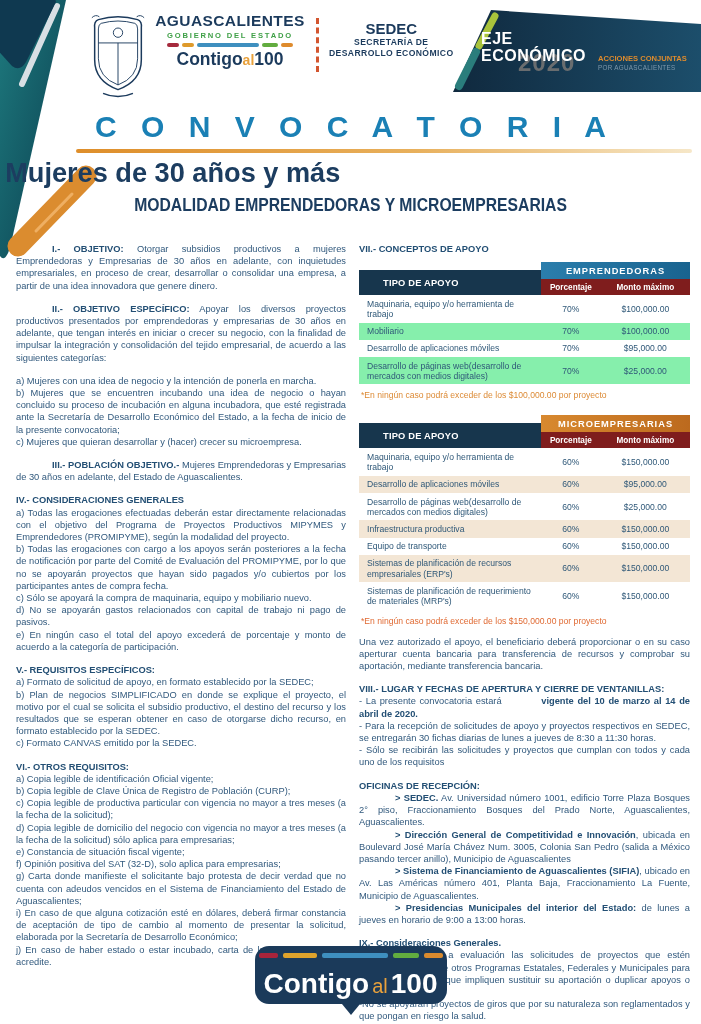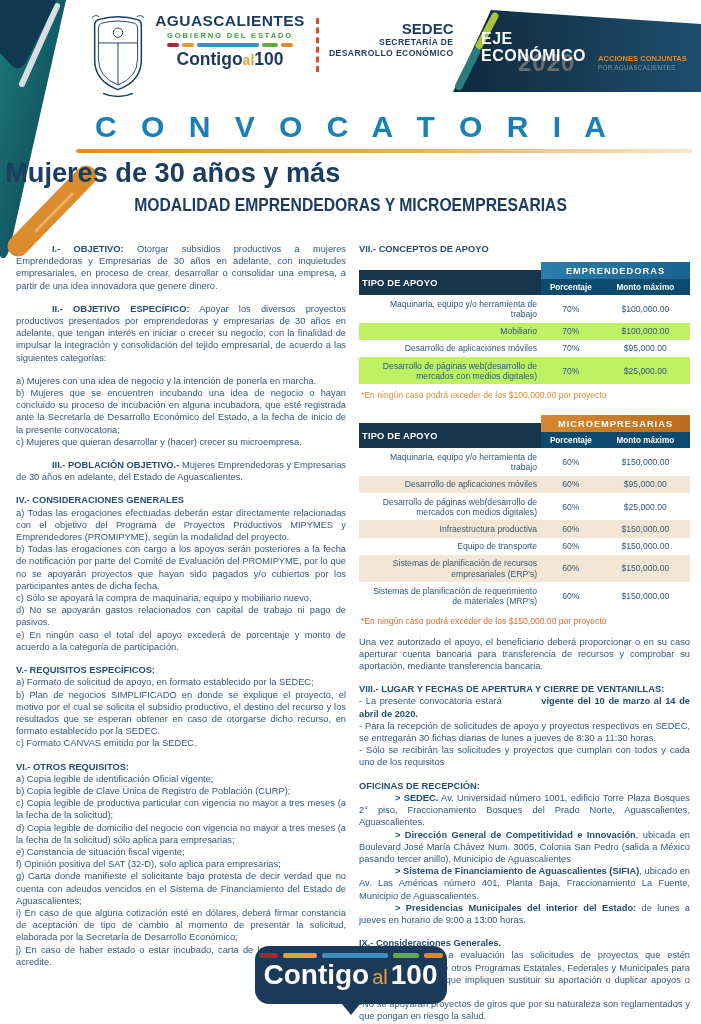--- a/index.html
+++ b/index.html
@@ -10,21 +10,21 @@
   
   .masthead{position:absolute;top:12px;left:90px;display:flex;align-items:flex-start;}
   .brand{margin-left:8px;width:152px;text-align:center;}
   .brand-name{font-size:15.5px;font-weight:700;color:#1B3A5C;letter-spacing:.4px;white-space:nowrap;}
   .brand-sub{font-size:7.6px;font-weight:700;color:#3FA047;letter-spacing:1.8px;margin-top:1px;white-space:nowrap;}
   .dashes{display:flex;gap:3px;justify-content:center;margin-top:3px;align-items:center;}
   .dash{height:3.5px;border-radius:2px;}
   .contigo-sm{font-size:17.5px;font-weight:700;color:#1B3A5C;margin-top:2px;white-space:nowrap;}
   .contigo-sm .al{color:#E8A13C;font-weight:700;font-size:14px;}
   .vdivider{border-left:3px dashed #D2552F;height:54px;margin:6px 10px 0 10px;}
-  .sedec{padding-top:8px;text-align:right;}
+  .sedec{padding-top:8px;text-align:center;}
   .sedec-name{font-size:15px;font-weight:700;color:#1B3A5C;}
   .sedec-line{font-size:8.6px;font-weight:700;color:#1B3A5C;letter-spacing:.4px;line-height:10.5px;}
   
   .banner{position:absolute;top:8px;right:0;width:250px;height:84px;}
   .banner svg{position:absolute;top:0;left:0;}
   .b-eje{position:absolute;left:30px;top:22px;font-size:16px;font-weight:700;color:#fff;letter-spacing:.5px;}
   .b-eco{position:absolute;left:30px;top:39px;font-size:16px;font-weight:700;color:#fff;letter-spacing:.5px;}
   .b-2020{position:absolute;left:67px;top:13px;font-size:24px;font-weight:800;color:#737373;opacity:.9;letter-spacing:1px;margin-top:28px;}
   .b-acc{position:absolute;left:147px;top:46px;font-size:7.6px;font-weight:700;color:#DE8B2D;white-space:nowrap;}
   .b-por{position:absolute;left:147px;top:56px;font-size:6.3px;color:#7E98AC;letter-spacing:.3px;white-space:nowrap;}
@@ -42,44 +42,44 @@
   .col-l{width:330px;}
   .col-r{width:331px;}
   .p{margin:0;text-align:justify;font-size:9.3px;line-height:12.2px;color:#31597D;}
   .p b{color:#234F74;padding-left:36px;}
   .h{font-weight:700;color:#234F74;}
   .sec{margin-bottom:11px;}
   
   .tbl{width:100%;margin-top:7px;}
   .tbl-head{display:flex;align-items:flex-end;}
   .th-tipo{background:#17364D;color:#fff;font-weight:700;width:55%;height:25px;display:flex;align-items:center;
-           padding-left:3px;box-sizing:border-box;font-size:9.3px;letter-spacing:.2px;}
+           padding-left:24px;box-sizing:border-box;font-size:9.3px;letter-spacing:.2px;}
   .th-right{width:45%;}
   .th-band{height:17px;display:flex;align-items:center;justify-content:center;color:#fff;font-weight:700;
            font-size:9.3px;letter-spacing:1px;}
   .band-blue{background:linear-gradient(90deg,#2B7EAC,#19638F);}
   .band-orange{background:linear-gradient(90deg,#D8892F,#BC6A1E);}
-  .th-sub{height:16px;background:#0c4a6e;color:#fff;display:flex;align-items:center;font-weight:700;font-size:8.2px;}
+  .th-sub{height:16px;background:#7f1d1d;color:#fff;display:flex;align-items:center;font-weight:700;font-size:8.2px;}
   .th-sub span:nth-child(1){width:40%;text-align:center;}
   .th-sub span:nth-child(2){width:60%;text-align:center;}
   .trow{display:flex;align-items:center;padding:3.5px 0;font-size:8.6px;color:#2F5878;line-height:10.2px;}
-  .c-label{width:55%;box-sizing:border-box;padding-left:8px;padding-right:4px;text-align:right;}
+  .c-label{width:55%;box-sizing:border-box;padding-left:8px;padding-right:4px;}
   .c-pct{width:18%;text-align:center;}
   .c-max{width:27%;text-align:center;}
-  .alt-blue{background:#bef264;}
+  .alt-blue{background:#86efac;}
   .alt-tan{background:#F3E6D5;}
   .note{margin:6px 0 0 2px;font-size:8.6px;}
   .note-blue{color:#DC8A35;}
   .note-orange{color:#E06A33;}
   
   .footer-logo{position:absolute;top:946px;left:50%;transform:translateX(-50%);width:192px;}
   .bubble{width:192px;height:58px;background:#1B3A5A;border-radius:14px;display:flex;flex-direction:column;align-items:center;}
   .bars{display:flex;gap:5px;margin-top:7px;align-items:center;}
   .bar{height:4.5px;border-radius:2px;}
-  .bubble-text{margin-top:1px;white-space:nowrap;}
+  .bubble-text{margin-top:10px;white-space:nowrap;}
   .bubble-text .w{font-size:28px;font-weight:800;color:#fff;}
   .bubble-text .al{font-size:20px;font-weight:400;color:#E8A13C;margin:0 3px;}
   .tail{width:0;height:0;margin:0 auto;border-left:9px solid transparent;border-right:9px solid transparent;
         border-top:11px solid #1B3A5A;}
 </style>
 </head>
 <body>
 
 <div id="page">
 
@@ -170,21 +170,21 @@
         <p class="p"><span>a) Mujeres con una idea de negocio y la intención de ponerla en marcha.</span></p>
         <p class="p"><span>b) Mujeres que se encuentren incubando una idea de negocio o hayan concluido su proceso de incubación en alguna incubadora, que esté registrada ante la Secretaría de Desarrollo Económico del Estado, a la fecha de inicio de la presente convocatoria;</span></p>
         <p class="p"><span>c) Mujeres que quieran desarrollar y (hacer) crecer su microempresa.</span></p>
       </div>
       <div class="sec">
         <p class="p"><b>III.- POBLACIÓN OBJETIVO.-</b><span> Mujeres Emprendedoras y Empresarias de 30 años en adelante, del Estado de Aguascalientes.</span></p>
       </div>
       <div class="sec">
         <p class="p h">IV.- CONSIDERACIONES GENERALES</p>
         <p class="p"><span>a) Todas las erogaciones efectuadas deberán estar directamente relacionadas con el objetivo del Programa de Proyectos Productivos MIPYMES y Emprendedores (PROMIPYME), según la modalidad del proyecto.</span></p>
-        <p class="p"><span>b) Todas las erogaciones con cargo a los apoyos serán posteriores a la fecha de notificación por parte del Comité de Evaluación del PROMIPYME, por lo que no se apoyarán proyectos que hayan sido pagados y/o cubiertos por los participantes antes de dicha fecha.</span></p>
+        <p class="p"><span>b) Todas las erogaciones con cargo a los apoyos serán posteriores a la fecha de notificación por parte del Comité de Evaluación del PROMIPYME, por lo que no se apoyarán proyectos que hayan sido pagados y/o cubiertos por los participantes antes de compra fecha.</span></p>
         <p class="p"><span>c) Sólo se apoyará la compra de maquinaria, equipo y mobiliario nuevo.</span></p>
         <p class="p"><span>d) No se apoyarán gastos relacionados con capital de trabajo ni pago de pasivos.</span></p>
         <p class="p"><span>e) En ningún caso el total del apoyo excederá de porcentaje y monto de acuerdo a la categoría de participación.</span></p>
       </div>
       <div class="sec">
         <p class="p h">V.- REQUISITOS ESPECÍFICOS:</p>
         <p class="p"><span>a) Formato de solicitud de apoyo, en formato establecido por la SEDEC;</span></p>
         <p class="p"><span>b) Plan de negocios SIMPLIFICADO en donde se explique el proyecto, el motivo por el cual se solicita el subsidio productivo, el destino del recurso y los resultados que se esperan obtener en caso de otorgarse dicho recurso, en formato establecido por la SEDEC.</span></p>
         <p class="p"><span>c) Formato CANVAS emitido por la SEDEC.</span></p>
       </div>

